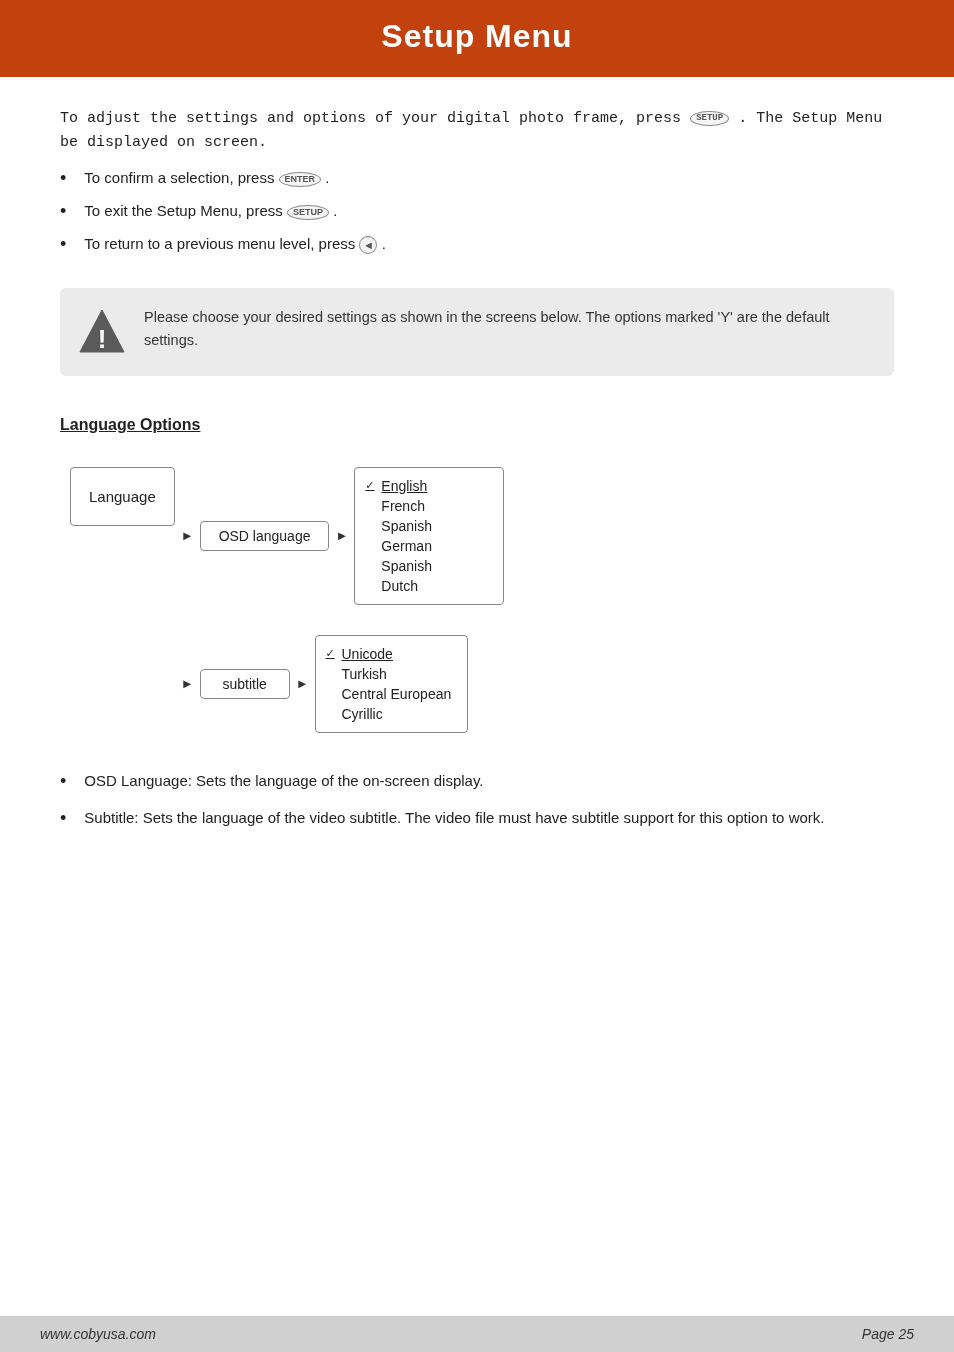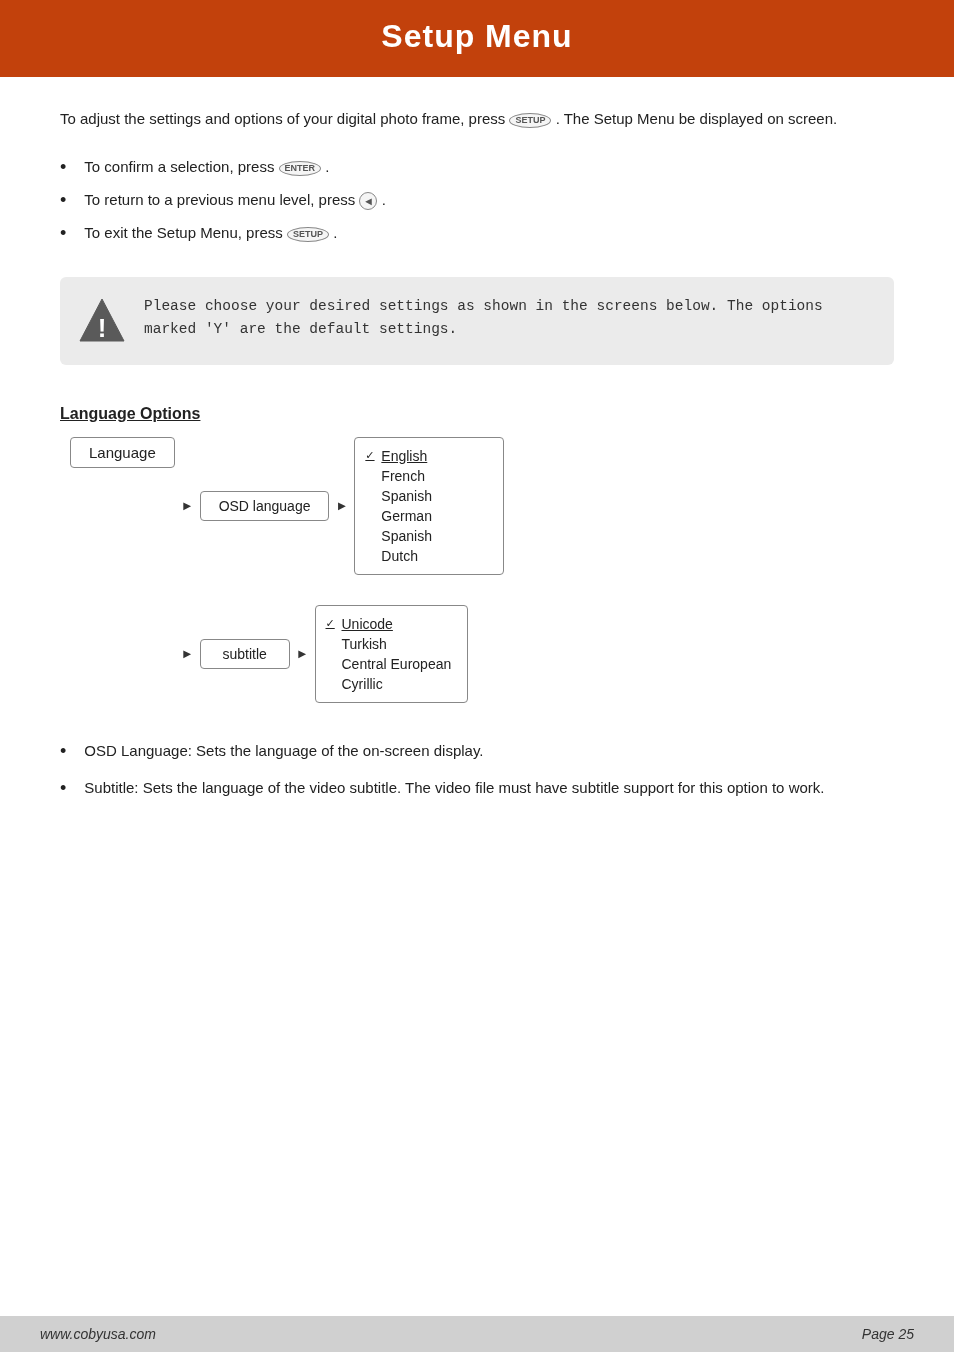--- a/index.html
+++ b/index.html
@@ -27,21 +27,22 @@
     }
 
     
     .content {
       padding: 30px 60px 60px;
     }
 
     .intro-text {
       font-size: 15px;
       line-height: 1.6;
-      margin-bottom: 24px;
+      margin-bottom: 11px;
+      font-family: Liberation Mono, monospace;
     }
 
     
     .btn-icon {
       display: inline-flex;
       align-items: center;
       justify-content: center;
       border: 1px solid #888;
       border-radius: 50%;
       font-size: 9px;
@@ -102,29 +103,28 @@
     }
     .warning-icon {
       width: 48px;
       height: 52px;
       flex-shrink: 0;
     }
     .warning-text {
       font-size: 14.5px;
       line-height: 1.6;
       color: #333;
-      font-family: Liberation Mono, monospace;
     }
 
     
     .section-heading {
       font-size: 16px;
       font-weight: bold;
       text-decoration: underline;
-      margin-bottom: 14px;
+      margin-bottom: 33px;
     }
 
     
     .menu-diagram {
       display: flex;
       flex-direction: column;
       gap: 32px;
       margin-bottom: 36px;
       margin-left: 10px;
     }
@@ -134,21 +134,21 @@
       border-radius: 4px;
       padding: 6px 18px;
       font-size: 14px;
       background: #fff;
       min-width: 90px;
       text-align: center;
     }
 
     .menu-box.main-box {
       min-width: 100px;
-      padding: 6px 18px;
+      padding: 20px 18px;
       font-size: 15px;
     }
 
     .arrow-right {
       font-size: 13px;
       color: #333;
       margin: 0 6px;
       flex-shrink: 0;
     }
 
@@ -239,29 +239,29 @@
   <ul class="bullet-list">
     <li>
       <span>
         <span>To confirm a selection, press</span>
         <span class="btn-icon">ENTER</span>
         <span>.</span>
       </span>
     </li>
     <li>
       <span>
-        <span>To return to a previous menu level, press</span>
-        <span class="left-arrow-btn">◄</span>
+        <span>To exit the Setup Menu, press</span>
+        <span class="btn-icon">SETUP</span>
         <span>.</span>
       </span>
     </li>
     <li>
       <span>
-        <span>To exit the Setup Menu, press</span>
-        <span class="btn-icon">SETUP</span>
+        <span>To return to a previous menu level, press</span>
+        <span class="left-arrow-btn">◄</span>
         <span>.</span>
       </span>
     </li>
   </ul>
 
   <div class="warning-box">
     <div class="warning-icon">
       <svg width="48" height="52" viewBox="0 0 48 52">
 
         <polygon points="24,4 46,46 2,46" fill="#5a5a5a" stroke="#5a5a5a" stroke-linejoin="round"></polygon>

